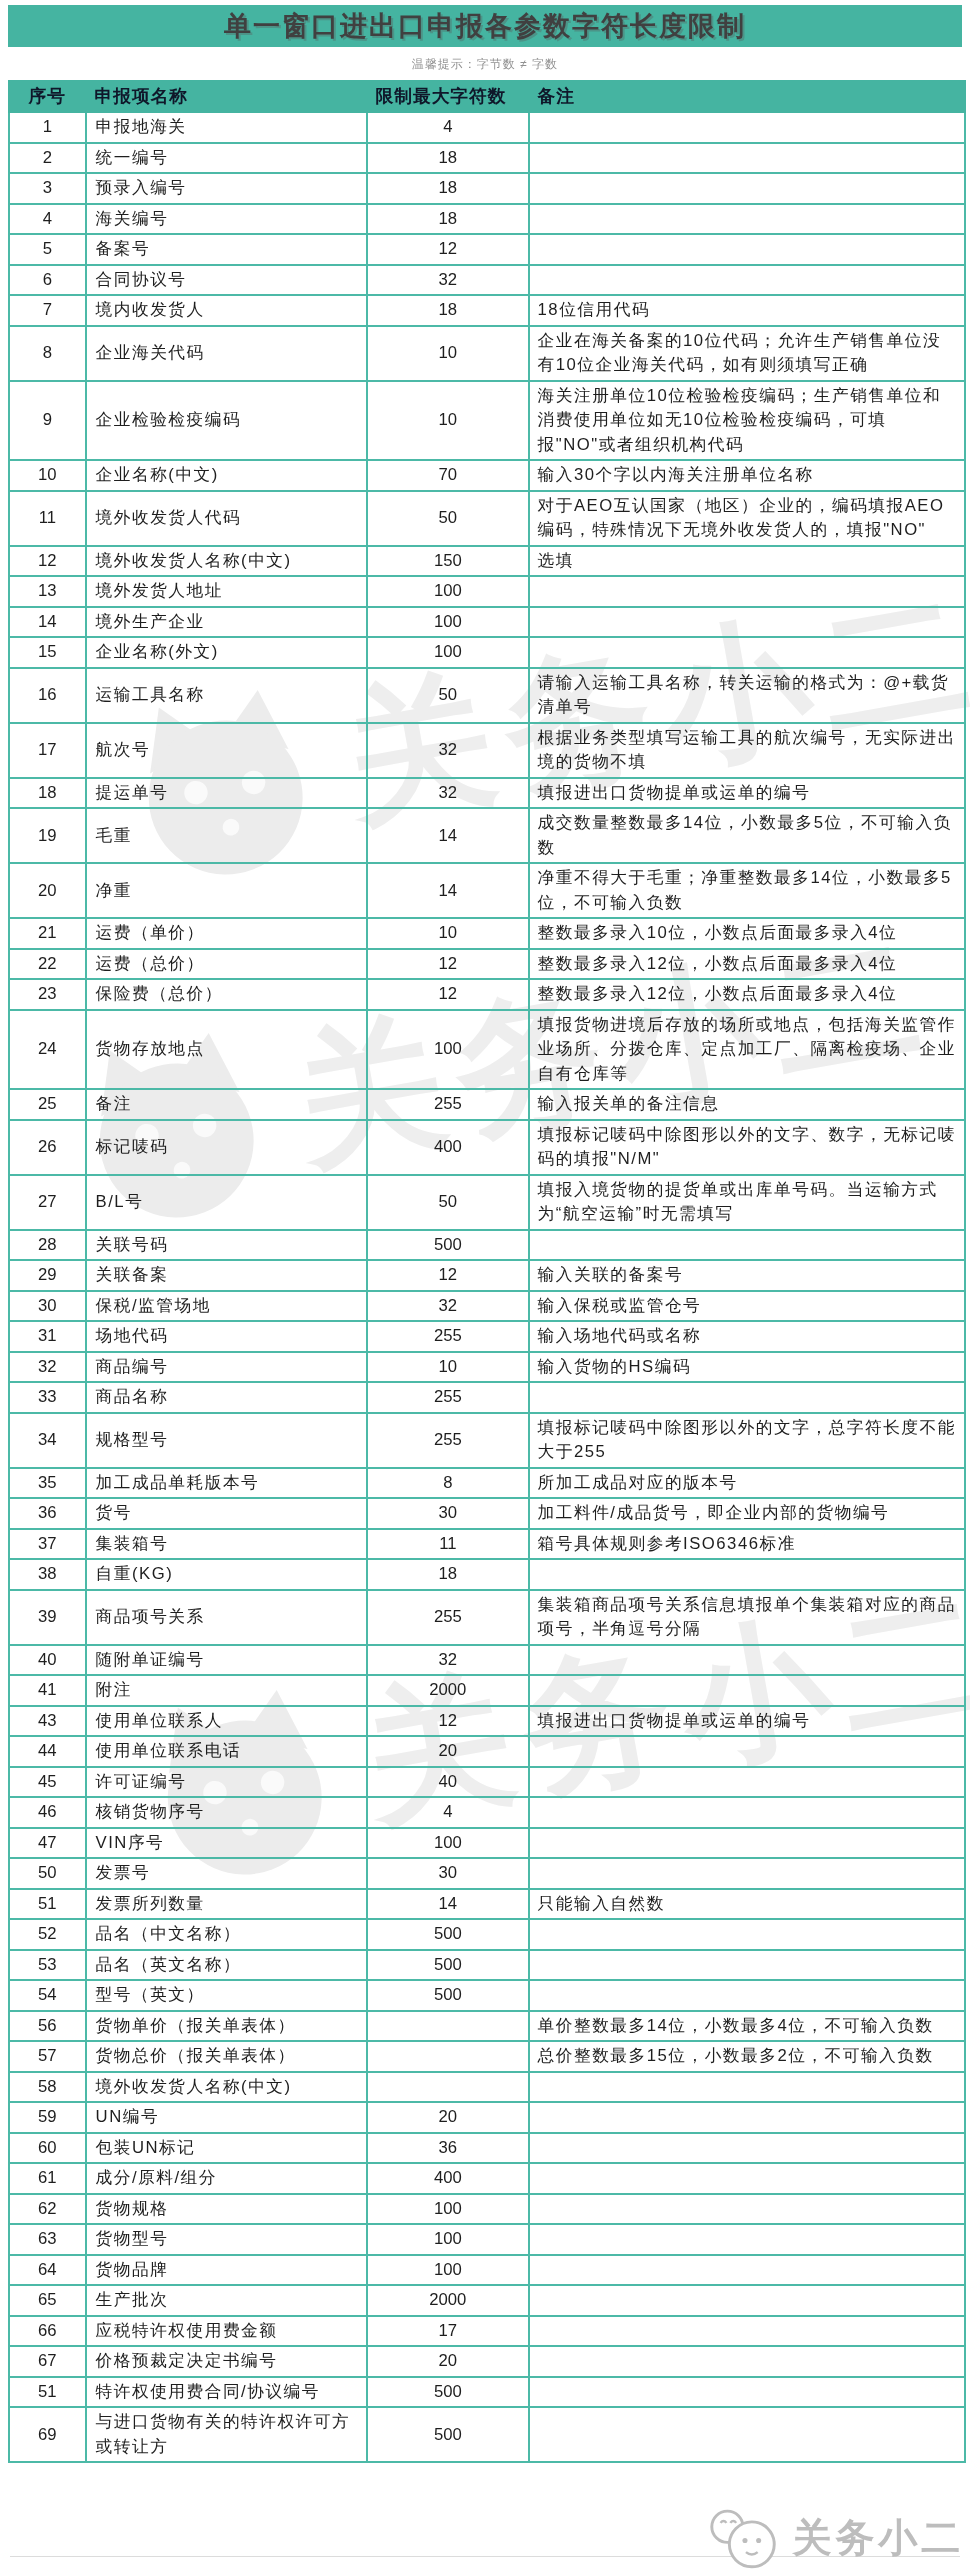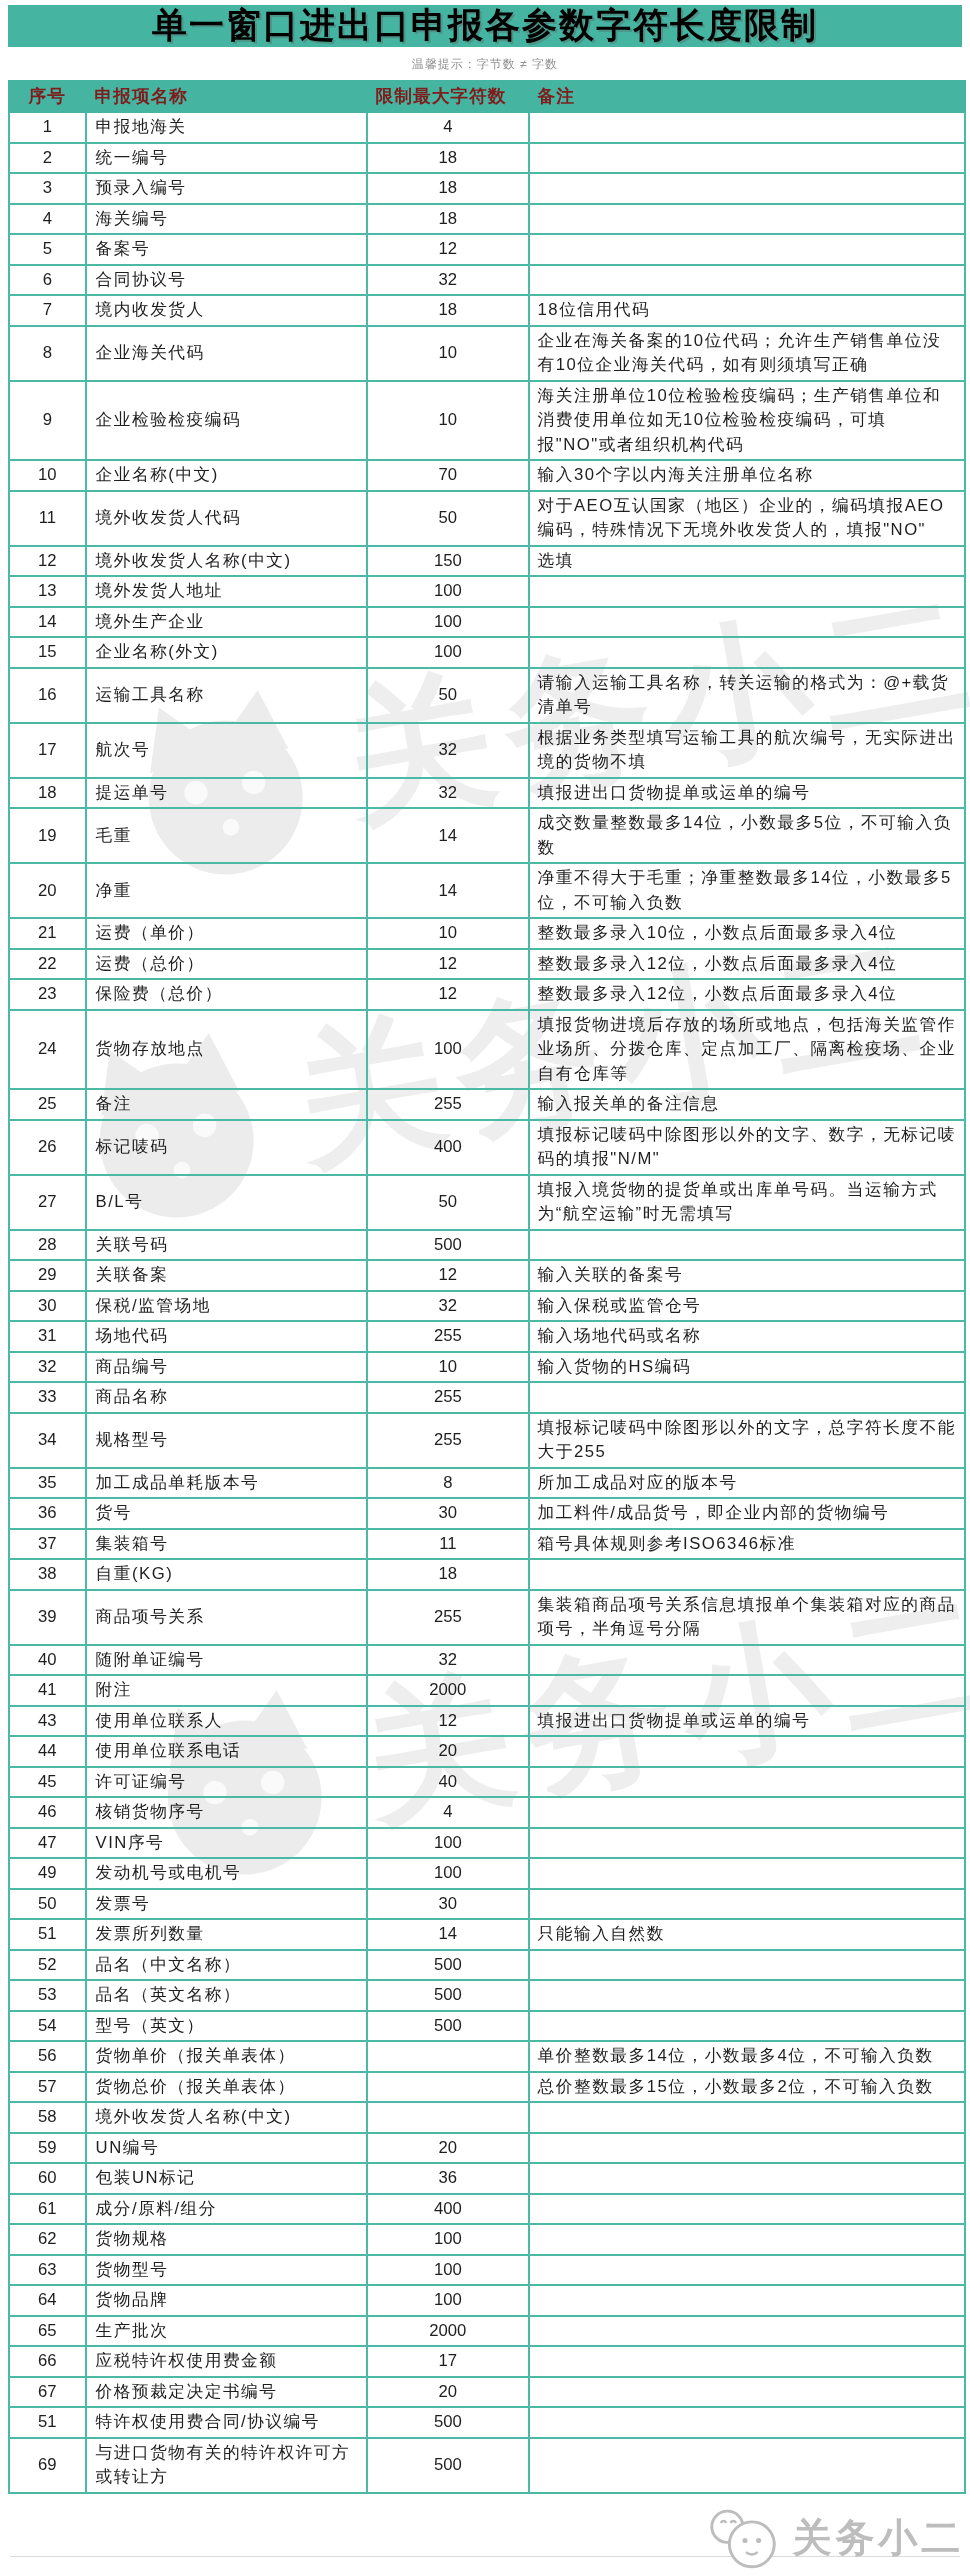--- a/index.html
+++ b/index.html
@@ -6,25 +6,25 @@
     --teal:#45b4a1;
     --border:#4cb9a7;
     --tip:#909090;
     --muted:#a0a0a0;
     --ink:#1e1e1e;
   }
   *{box-sizing:border-box;margin:0;padding:0;}
   body{background:#fff;font-family:"Liberation Sans",sans-serif;}
   .page{position:relative;width:970px;height:2576px;margin:0 auto;background:#fff;overflow:hidden;}
   .title-band{margin:4.9px 7.8px 0;height:42px;background:var(--teal);display:flex;align-items:center;justify-content:center;}
-  .title-band h1{color:#000000;font-size:35px;font-weight:bold;letter-spacing:2px;text-shadow:2px 2px 0 rgba(90,90,90,.35);}
+  .title-band h1{color:#404040;font-size:27px;font-weight:bold;letter-spacing:2px;text-shadow:2px 2px 0 rgba(90,90,90,.35);}
   .tip{text-align:center;color:var(--tip);font-size:12px;margin:8.8px 0 6.9px;letter-spacing:1px;}
   table.limits{position:relative;z-index:1;width:954px;margin:0 7.8px;border-collapse:collapse;table-layout:fixed;background:transparent;}
   col.c1{width:77px;} col.c2{width:281px;} col.c3{width:162px;} col.c4{width:436px;}
-  th{background:var(--teal);color:#7f1d1d;font-weight:bold;font-size:17.7px;text-align:left;padding:2.9px 7.8px;height:27.5px;border:2px solid var(--teal);letter-spacing:1px;}
+  th{background:var(--teal);color:#0f172a;font-weight:bold;font-size:17.7px;text-align:left;padding:2.9px 7.8px;height:27.5px;border:2px solid var(--teal);letter-spacing:1px;}
   th+th{border-left:2px solid #fff;}
   th.center{text-align:center;}
   td{border:2px solid var(--border);color:var(--ink);font-size:16.7px;line-height:24.5px;padding:2px 5.9px;letter-spacing:1.5px;vertical-align:middle;background:transparent;}
   td.c-no,td.c-limit{text-align:center;letter-spacing:0;}
   td.c-name{padding-left:8.8px;}
   td.c-note{padding-left:7.8px;}
   
   .wm{position:absolute;z-index:0;display:flex;align-items:center;gap:25.5px;transform:rotate(-10deg);pointer-events:none;}
   .wm svg{fill:#ececec;}
   .wm svg .eye{fill:#fafafa;}
@@ -412,26 +412,20 @@
   </tr>
 
   <tr>
     <td class="c-no">47</td>
     <td class="c-name">VIN序号</td>
     <td class="c-limit">100</td>
     <td class="c-note"></td>
   </tr>
 
 
-  <tr>
-    <td class="c-no">49</td>
-    <td class="c-name">发动机号或电机号</td>
-    <td class="c-limit">100</td>
-    <td class="c-note"></td>
-  </tr>
 
   <tr>
     <td class="c-no">50</td>
     <td class="c-name">发票号</td>
     <td class="c-limit">30</td>
     <td class="c-note"></td>
   </tr>
 
   <tr>
     <td class="c-no">51</td>

